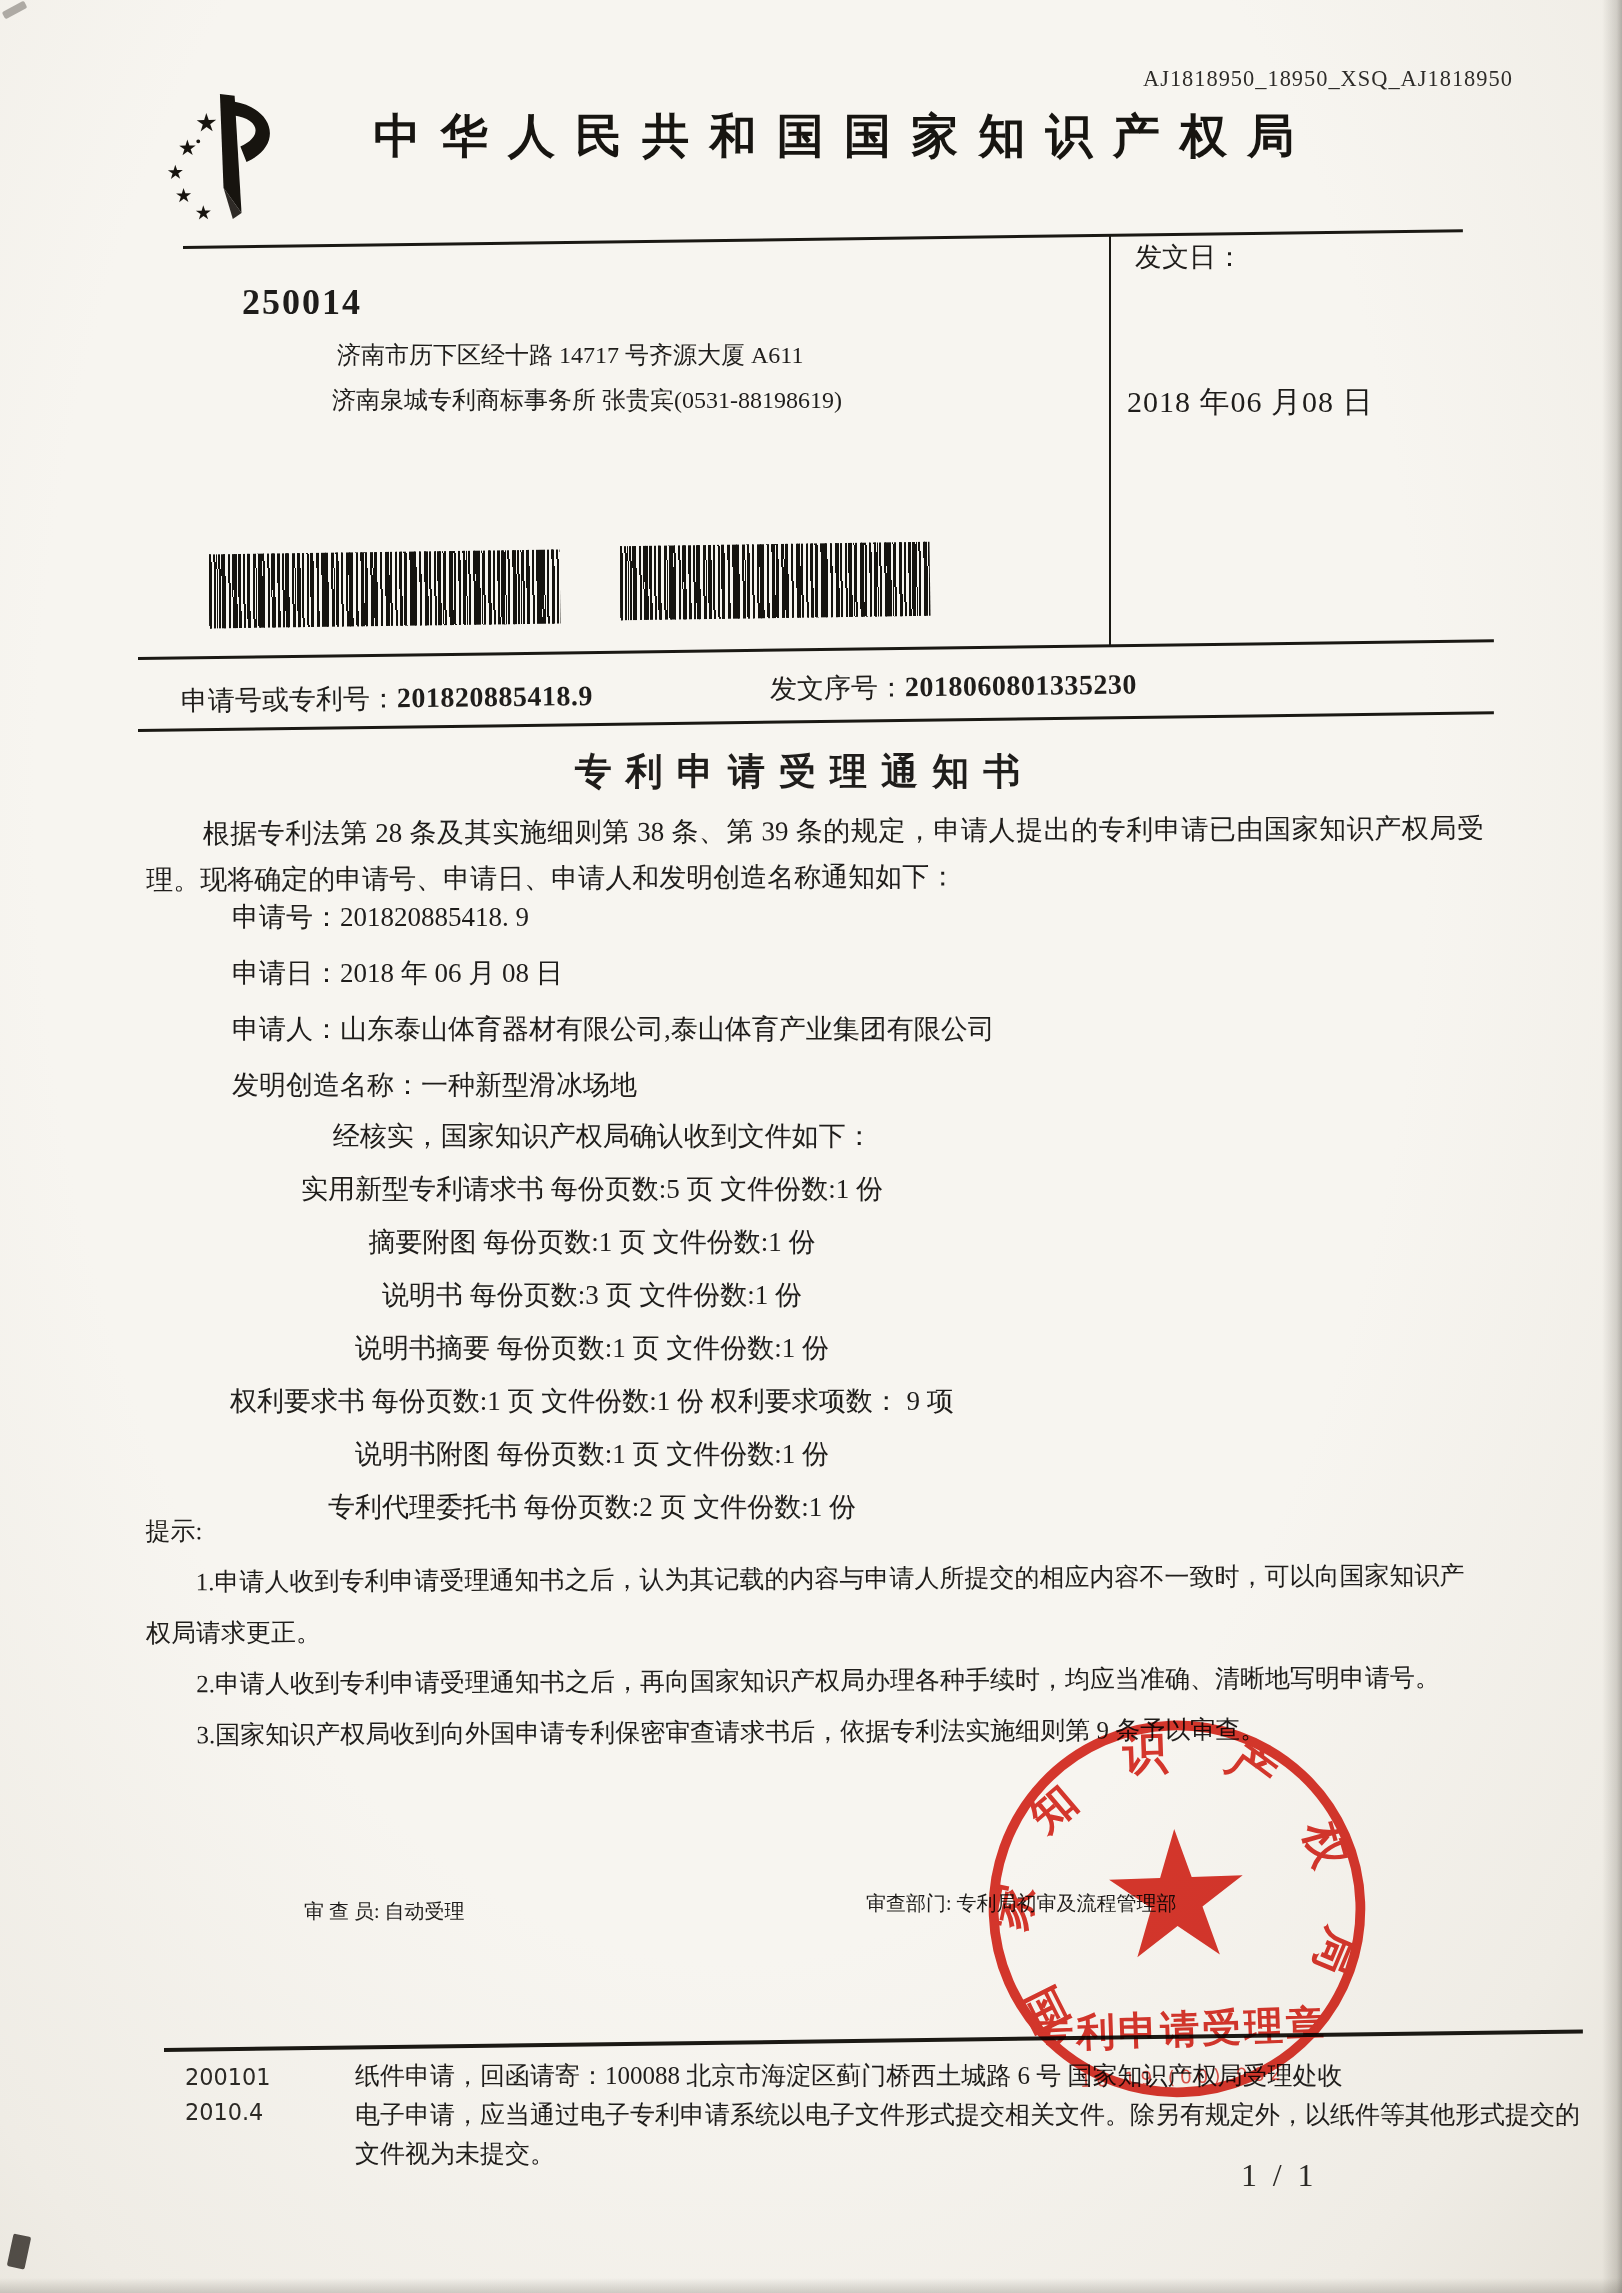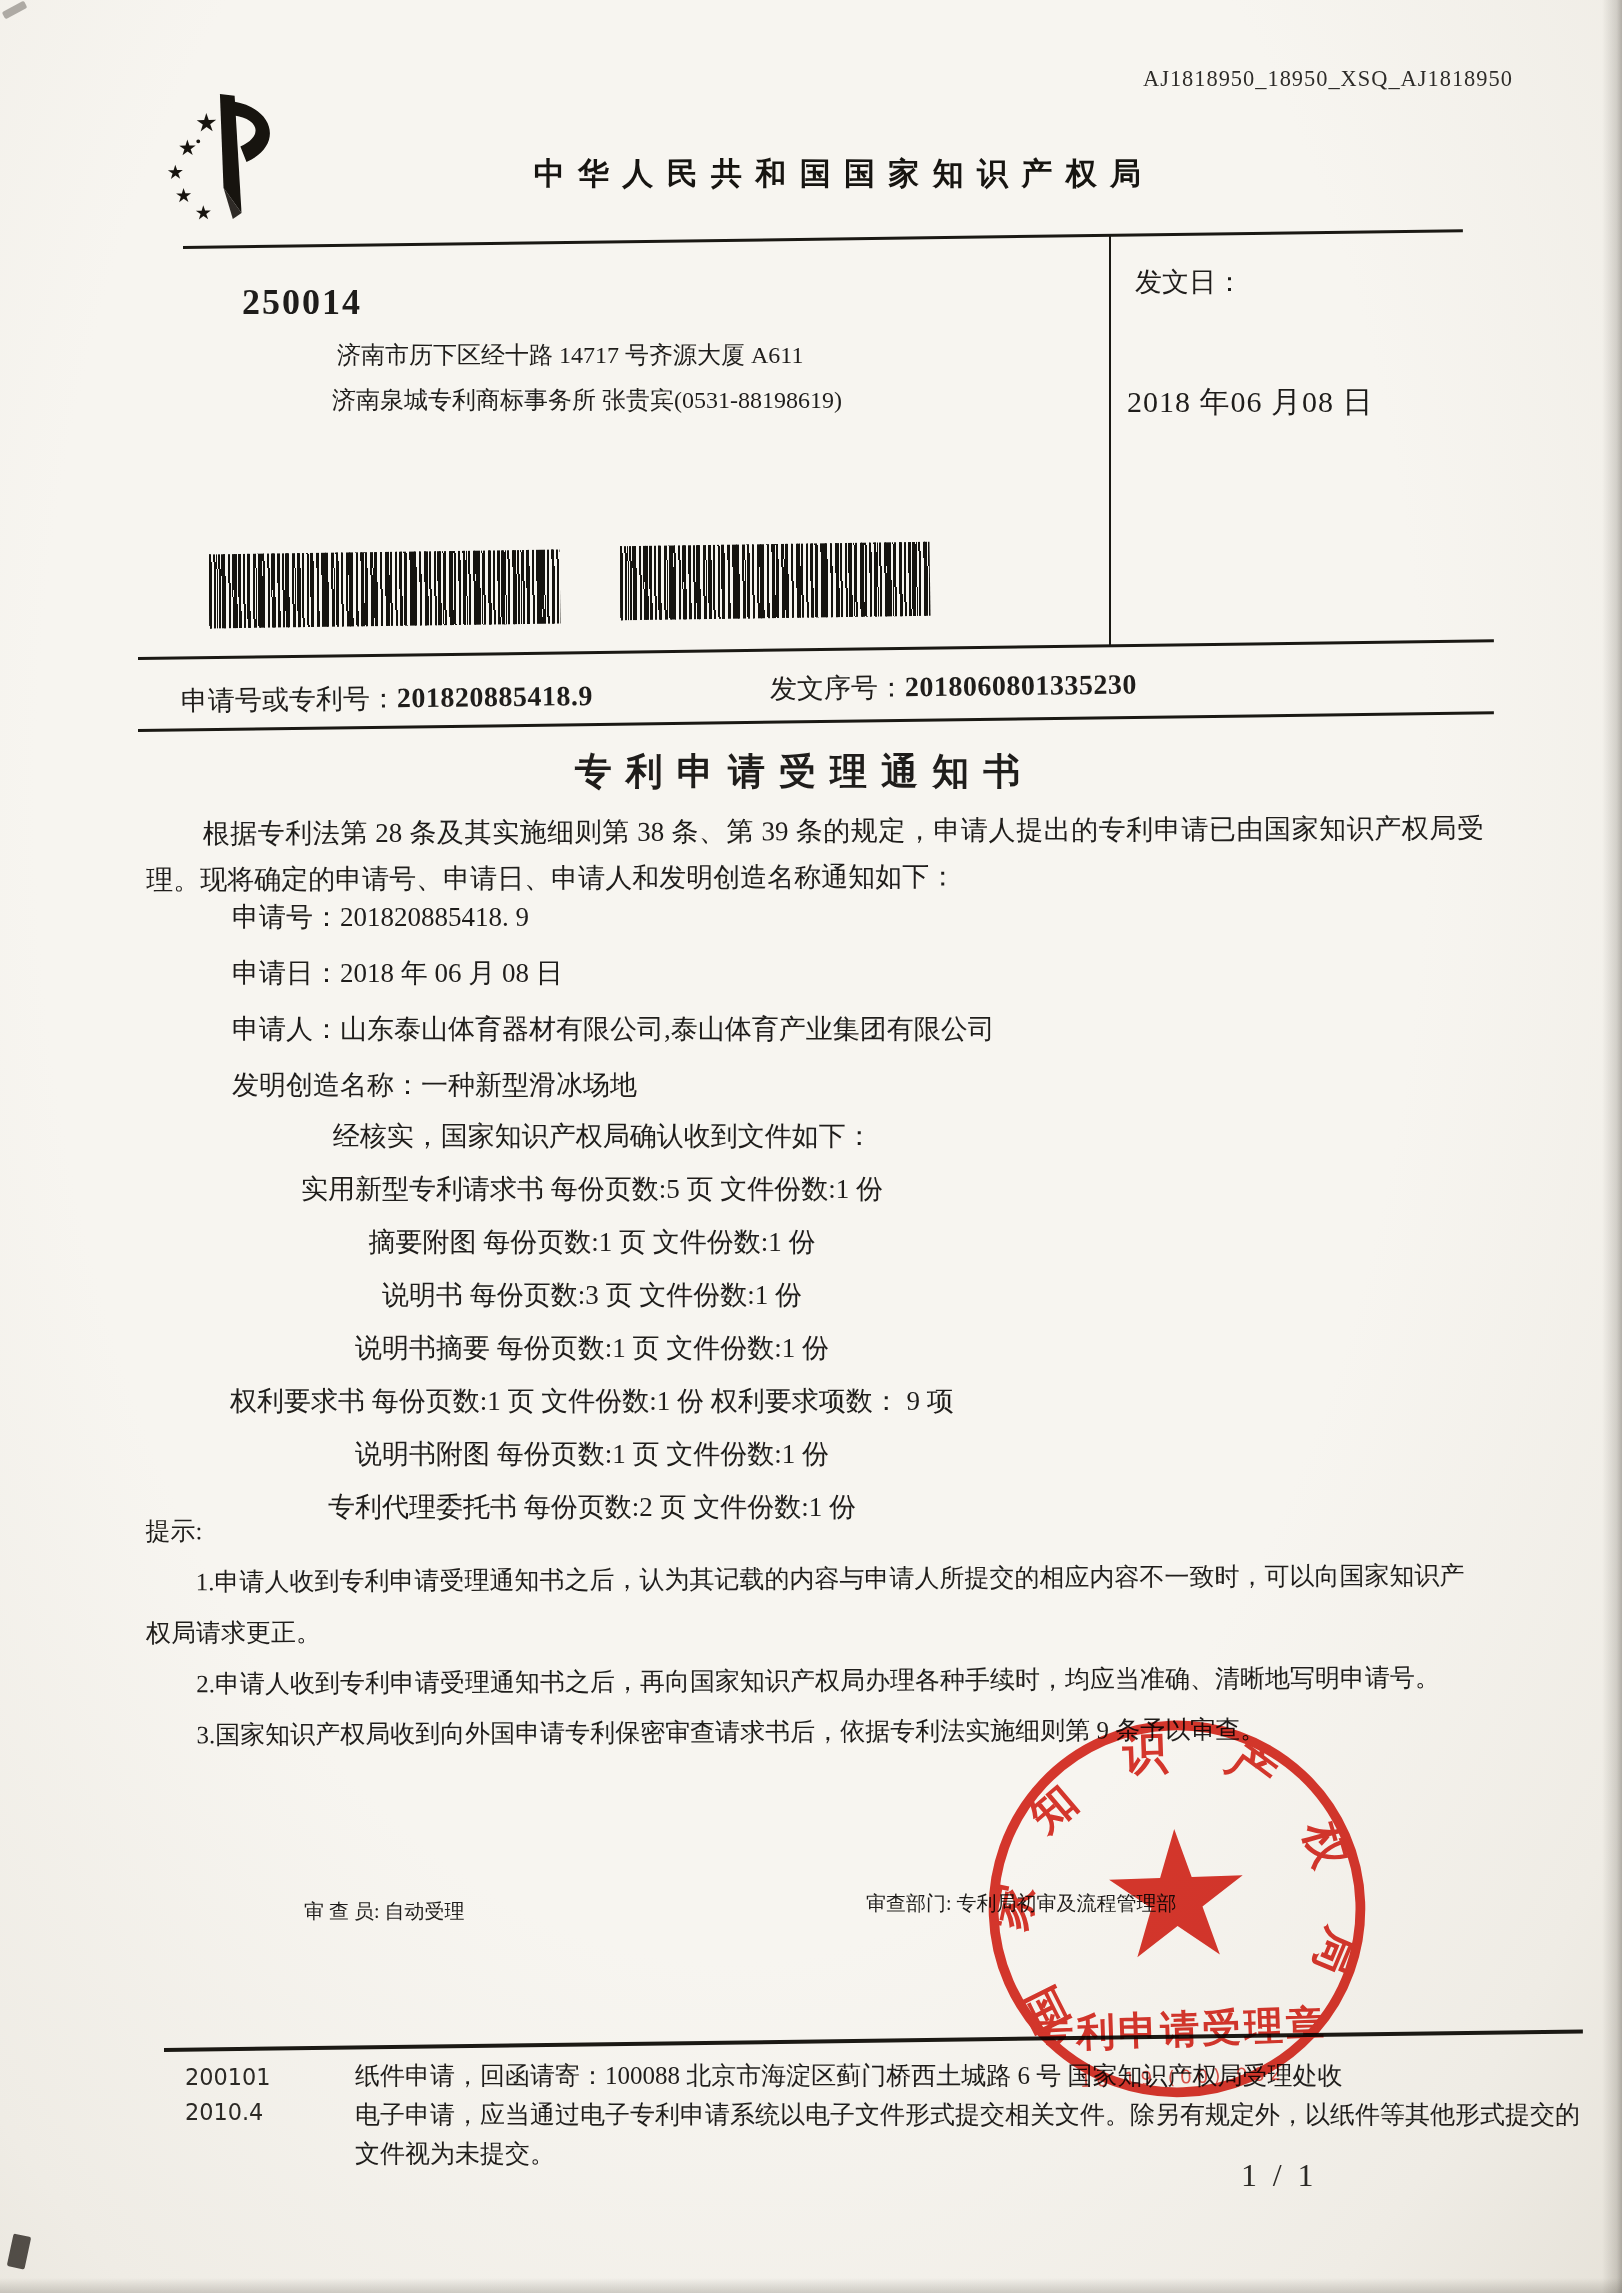--- a/index.html
+++ b/index.html
@@ -18,21 +18,21 @@
 
   
   .edge-right{right:0;top:0;width:21.5px;height:100%;
     background:linear-gradient(90deg,rgba(0,0,0,0) 0%,rgba(60,55,45,.18) 70%,rgba(40,35,28,.35) 100%);}
   .edge-bottom{left:0;bottom:0;width:100%;height:15.6px;
     background:linear-gradient(180deg,rgba(0,0,0,0),rgba(60,55,45,.22));}
   .speck{background:#2a2620;border-radius:2px;}
 
   .serial{font-size:22.4px;letter-spacing:1px;color:#2e2c29;}
 
-  .org-title{font-size:31px;font-weight:700;letter-spacing:.43em;text-align:center;color:#171511;margin-top:48px;}
+  .org-title{font-size:47px;font-weight:700;letter-spacing:.43em;text-align:center;color:#171511;}
 
   .rule{height:2.9px;background:#1b1914;transform:rotate(-0.75deg);transform-origin:left center;}
   .vline{width:2px;background:#1b1914;}
 
   .postcode{font-size:36px;font-weight:700;letter-spacing:2px;}
   .addr{font-size:24px;}
 
   .issue-label{font-size:27px;}
   .issue-date{font-size:30px;letter-spacing:1px;}
 
@@ -97,21 +97,21 @@
 
   <div class="abs org-title nowrap" style="left:244px;top:105px;width:1200px;">中华人民共和国国家知识产权局</div>
 
   <div class="abs rule" style="left:183px;top:246px;width:1280px;"></div>
   <div class="abs vline" style="left:1109px;top:234px;height:412px;"></div>
 
   <div class="abs postcode nowrap" style="left:242px;top:281px;">250014</div>
   <div class="abs addr nowrap" style="left:337px;top:339px;">济南市历下区经十路 14717 号齐源大厦 A611</div>
   <div class="abs addr nowrap" style="left:332px;top:384px;">济南泉城专利商标事务所 张贵宾(0531-88198619)</div>
 
-  <div class="abs issue-label nowrap" style="left:1135px;top:264px;text-align:center;">发文日：</div>
+  <div class="abs issue-label nowrap" style="left:1135px;top:239px;text-align:center;">发文日：</div>
   <div class="abs issue-date nowrap" style="left:1127px;top:382px;">2018 年06 月08 日</div>
 
   <div class="abs barcode" style="left:209px;top:552px;width:351px;height:74px;"></div>
   <div class="abs barcode" style="left:620px;top:544px;width:310px;height:74px;"></div>
 
   <div class="abs rule" style="left:138px;top:657px;width:1356px;"></div>
   <div class="abs numrow nowrap" style="left:181px;top:683px;">
     <span>申请号或专利号：</span><b>201820885418.9</b>
   </div>
   <div class="abs numrow nowrap" style="left:770px;top:671px;">

